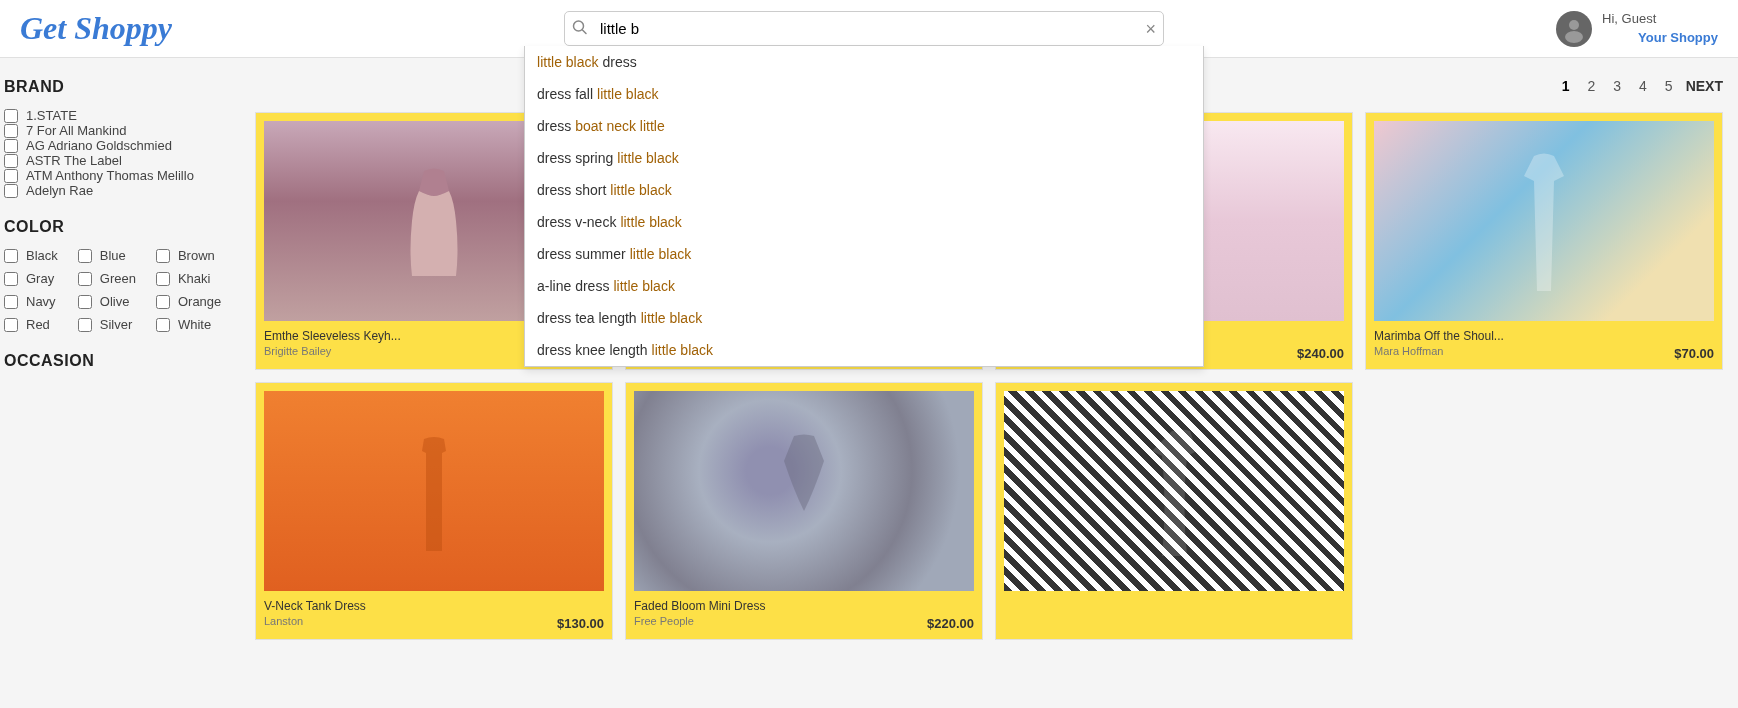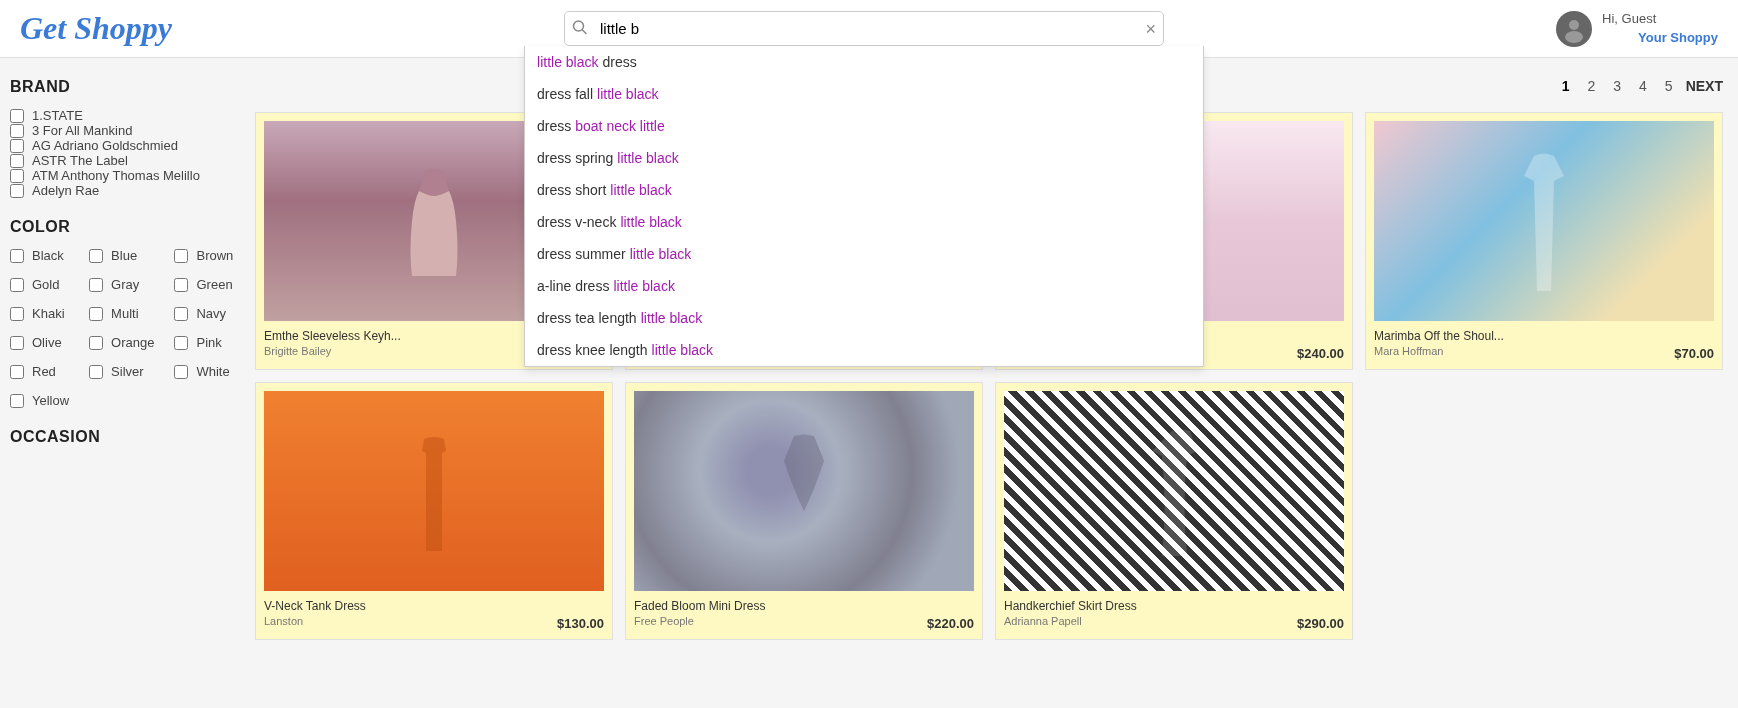--- a/index.html
+++ b/index.html
@@ -16,47 +16,47 @@
     .search-clear { position: absolute; right: 8px; top: 50%; transform: translateY(-50%); color: #888; cursor: pointer; font-size: 18px; }
     .user-area { display: flex; align-items: center; gap: 10px; }
     .user-avatar { width: 36px; height: 36px; border-radius: 50%; background: #666; display: flex; align-items: center; justify-content: center; }
     .user-avatar svg { width: 28px; height: 28px; }
     .user-text { font-size: 13px; color: #555; line-height: 1.4; }
     .user-text .shoppy { color: #3a7bd5; font-weight: bold; margin-left: 36px; }
 
     
     .autocomplete-dropdown { position: absolute; top: 100%; left: 0; right: 0; background: #fff; border: 1px solid #ccc; border-top: none; z-index: 100; box-shadow: 0 4px 8px rgba(0,0,0,0.1); }
     .autocomplete-item { padding: 8px 12px; cursor: pointer; font-size: 14px; color: #333; display: flex; gap: 4px; }
-    .autocomplete-item .highlight { color: #a21caf; }
+    .autocomplete-item .highlight { color: #a16207; }
 
     
     .main { display: flex; flex: 1; }
 
     
-    .sidebar { width: 240px; min-width: 240px; background: #f5f5f5; padding: 20px 10px; overflow-y: auto; }
+    .sidebar { width: 240px; min-width: 240px; background: #f5f5f5; padding: 20px 4px; overflow-y: auto; }
     .sidebar-section { margin-bottom: 20px; }
     .sidebar-section-title { font-size: 16px; font-weight: bold; color: #222; margin-bottom: 12px; letter-spacing: 0.5px; }
     .brand-list { display: flex; flex-direction: column; max-height: 180px; overflow-y: auto; position: relative; }
     .brand-item { display: flex; align-items: center; gap: 8px; font-size: 13px; color: #444; }
     .brand-item input[type=checkbox] { width: 14px; height: 14px; }
 
     
-    .color-grid { display: grid; grid-template-columns: 1fr 1fr 1fr; gap: 14px 20px; }
+    .color-grid { display: grid; grid-template-columns: 1fr 1fr 1fr 1fr; gap: 8px 20px; }
     .color-item { display: flex; align-items: center; gap: 8px; font-size: 13px; color: #444; }
     .color-item input[type=checkbox] { width: 14px; height: 14px; }
 
     
     .products-area { flex: 1; padding: 10px 15px; overflow-y: auto; }
     .pagination { display: flex; align-items: center; justify-content: flex-end; gap: 8px; padding: 8px 0; margin-bottom: 8px; }
     .page-num { font-size: 14px; color: #555; cursor: pointer; padding: 2px 5px; }
     .page-num.active { font-weight: bold; color: #000; }
     .page-next { font-size: 14px; font-weight: bold; color: #333; cursor: pointer; }
 
     .products-grid { display: grid; grid-template-columns: repeat(4, 1fr); gap: 12px; }
-    .product-card { background: #fef9c3; border: 1px solid #e0e0e0; padding: 8px; cursor: pointer; }
+    .product-card { background: #fde047; border: 1px solid #e0e0e0; padding: 8px; cursor: pointer; }
     .product-img { width: 100%; height: 200px; background: #eee; display: flex; align-items: center; justify-content: center; overflow: hidden; margin-bottom: 8px; }
 
     .product-name { font-size: 12px; color: #333; margin-bottom: 2px; }
     .product-brand { font-size: 11px; color: #777; margin-bottom: 4px; }
     .product-price { font-size: 13px; font-weight: bold; color: #333; }
 
     .product-info { display: flex; justify-content: space-between; align-items: flex-end; }
 
     
     .search-wrapper { position: relative; flex: 1; max-width: 680px; margin: 0 40px; }
@@ -145,21 +145,21 @@
 
       <div class="sidebar-section">
         <div class="sidebar-section-title">BRAND</div>
         <div class="brand-list">
           <div class="brand-item">
             <input type="checkbox" style="">
             <span>1.STATE</span>
           </div>
           <div class="brand-item">
             <input type="checkbox" style="">
-            <span>3 For All Mankind</span>
+            <span>7 For All Mankind</span>
           </div>
           <div class="brand-item">
             <input type="checkbox" style="">
             <span>AG Adriano Goldschmied</span>
           </div>
           <div class="brand-item">
             <input type="checkbox" style="">
             <span>ASTR The Label</span>
           </div>
           <div class="brand-item">
@@ -378,25 +378,18 @@
 
 
         <div class="product-card">
           <div class="product-img">
             <div style="width:100%;height:100%;background:repeating-linear-gradient(45deg,#333 0px,#333 6px,#fff 6px,#fff 12px);display:flex;align-items:center;justify-content:center;">
               <svg width="65" height="130" viewBox="0 0 65 130">
                 <path d="M30 5 Q40 2 48 5 L55 25 L45 30 Q40 80 45 130 L20 130 Q25 80 20 30 L10 25 Z" fill="rgba(255,255,255,0.15)"></path>
               </svg>
             </div>
           </div>
-          <div class="product-info">
-            <div>
-              <div class="product-name">Handkerchief Skirt Dress</div>
-              <div class="product-brand">Adrianna Papell</div>
-            </div>
-            <div class="product-price">$290.00</div>
-          </div>
         </div>
 
       </div>
     </div>
   </div>
 </div>
 
 </body></html>

